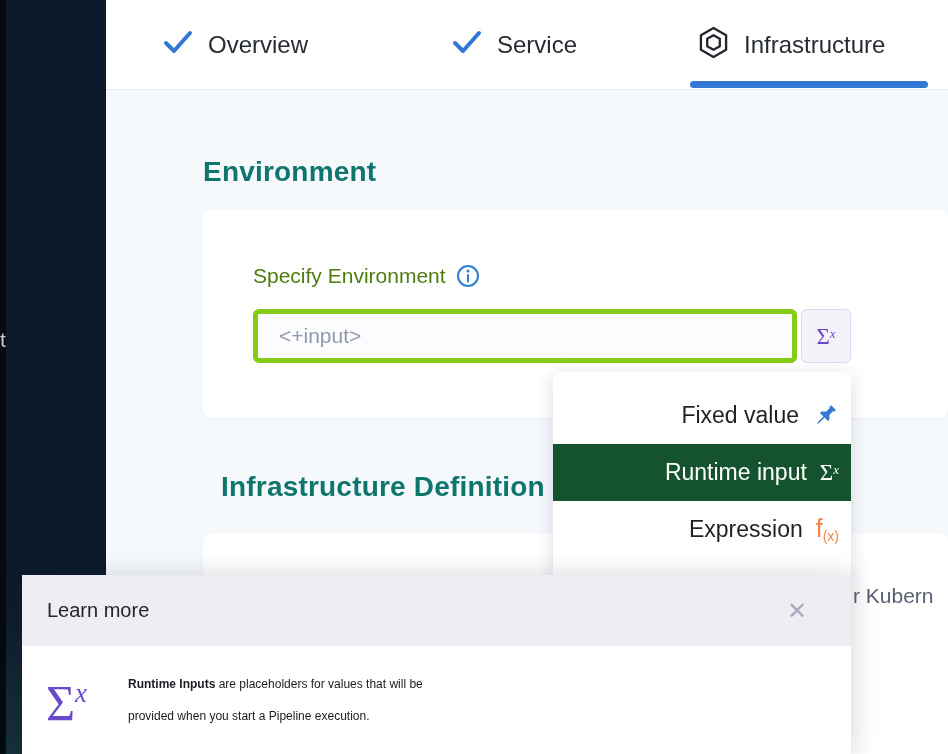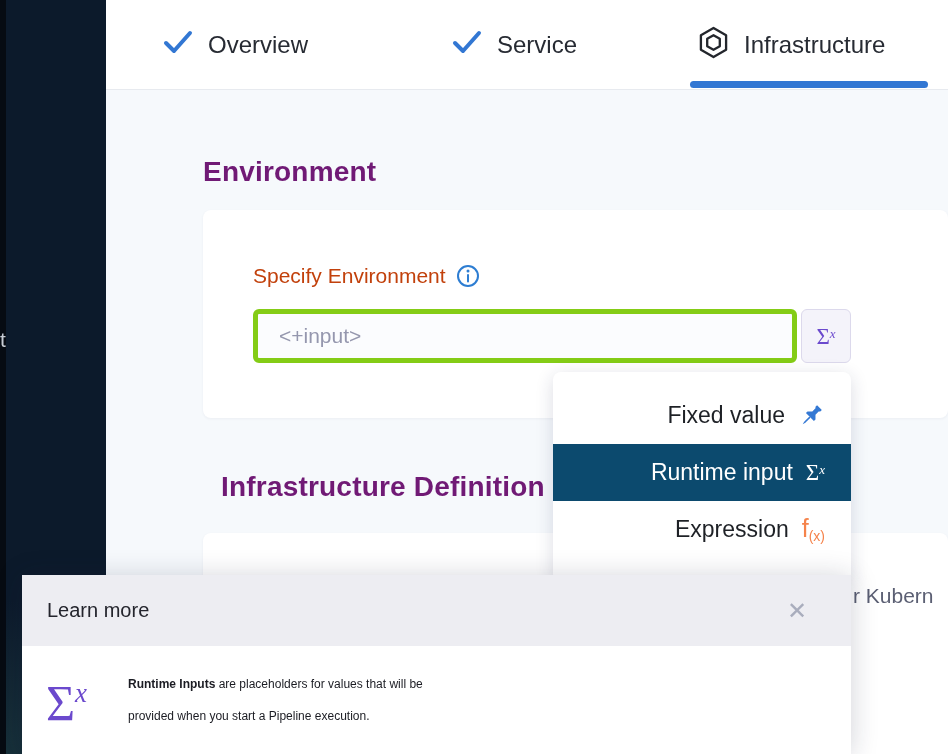--- a/index.html
+++ b/index.html
@@ -18,32 +18,32 @@
   .tab-underline { position:absolute; left:690px; top:81px; width:238px; height:7px;
                    border-radius:4px; background:#3277d3; }
 
   
   .sidebar { position:absolute; left:0; top:0; width:106px; height:754px; z-index:2;
              background:radial-gradient(240px 220px at 0 100%, #17313a 0%, #0c1a2b 70%); }
   .sidebar-strip { position:absolute; left:0; top:0; width:6px; height:754px; background:#060b12; }
   .sidebar-cliptext { position:absolute; left:0; top:328px; font-size:21px; color:#c7ccd4; }
 
   
-  .h1 { position:absolute; left:203px; font-size:28px; font-weight:bold; color:#701a75; letter-spacing:.2px; }
+  .h1 { position:absolute; left:203px; font-size:28px; font-weight:bold; color:#0f766e; letter-spacing:.2px; }
   .h1-env { top:156px; }
   .h1-infra { top:471px;margin-left:18px; }
 
   .card { position:absolute; left:203px; width:745px; background:#ffffff;
           border-radius:8px; box-shadow:0 1px 3px rgba(30,40,70,0.05); }
   .card-env { top:210px; height:208px; }
   .card-infra { top:533px; height:230px; }
   .clip-fragment { position:absolute; left:650px; top:51px; font-size:21px; color:#5b5f73; white-space:nowrap; }
 
   .field-label-row { position:absolute; left:253px; top:264px; display:flex; align-items:center; gap:10px; }
-  .field-label { font-size:21px; color:#c2410c; }
+  .field-label { font-size:21px; color:#4d7c0f; }
 
   .env-input { position:absolute; left:253px; top:309px; width:544px; height:54px;
                background:#fbfcfe; border:5px solid #84cc16; border-radius:6px;
                padding:0 0 0 21px; font-size:21px; color:#9597ae; outline:none;
                font-family:"Liberation Sans","DejaVu Sans",sans-serif; }
   .sigma-chip { position:absolute; left:801px; top:309px; width:50px; height:54px;
                 background:#f4f3fa; border:1px solid #dcd9ec; border-radius:6px;
                 display:flex; align-items:center; justify-content:center; cursor:pointer; }
 
   .sigma { font-family:"Liberation Serif","DejaVu Serif",serif; color:#6b49cd; line-height:1; white-space:nowrap; }
@@ -51,22 +51,22 @@
   .sigma sup { font-size:13px; font-style:italic; vertical-align:6px; }
   .sigma-white { color:#ffffff; }
   .sigma-big .sg { font-size:50px; }
   .sigma-big sup { font-size:27px; vertical-align:18px; }
 
   
   .dropdown { position:absolute; left:553px; top:372px; width:298px; height:210px; z-index:20;
               background:#ffffff; border-radius:8px; padding-top:15px;
               box-shadow:0 4px 18px rgba(30,40,80,0.16); overflow:hidden; }
   .dd-item { height:57px; display:flex; align-items:center; justify-content:flex-end;
-             gap:13px; padding-right:26px; font-size:23px; color:#1e2126; cursor:pointer; }
-  .dd-item.selected { background:#0c4a6e; color:#ffffff; }
+             gap:13px; padding-right:12px; font-size:23px; color:#1e2126; cursor:pointer; }
+  .dd-item.selected { background:#14532d; color:#ffffff; }
   .fx { color:#f5834b; line-height:1; white-space:nowrap; }
   .fx .f { font-size:25px; }
   .fx sub { font-size:14px; vertical-align:-4px; }
 
   
   .popover { position:absolute; left:22px; top:575px; width:829px; height:179px; z-index:40;
              background:#fdba74; box-shadow:0 2px 26px rgba(25,30,60,0.20); }
   .popover-header { position:relative; height:71px; background:#ededf2;
                     display:flex; align-items:center; padding-left:25px; }
   .popover-title { font-size:20px; color:#24252d; }

